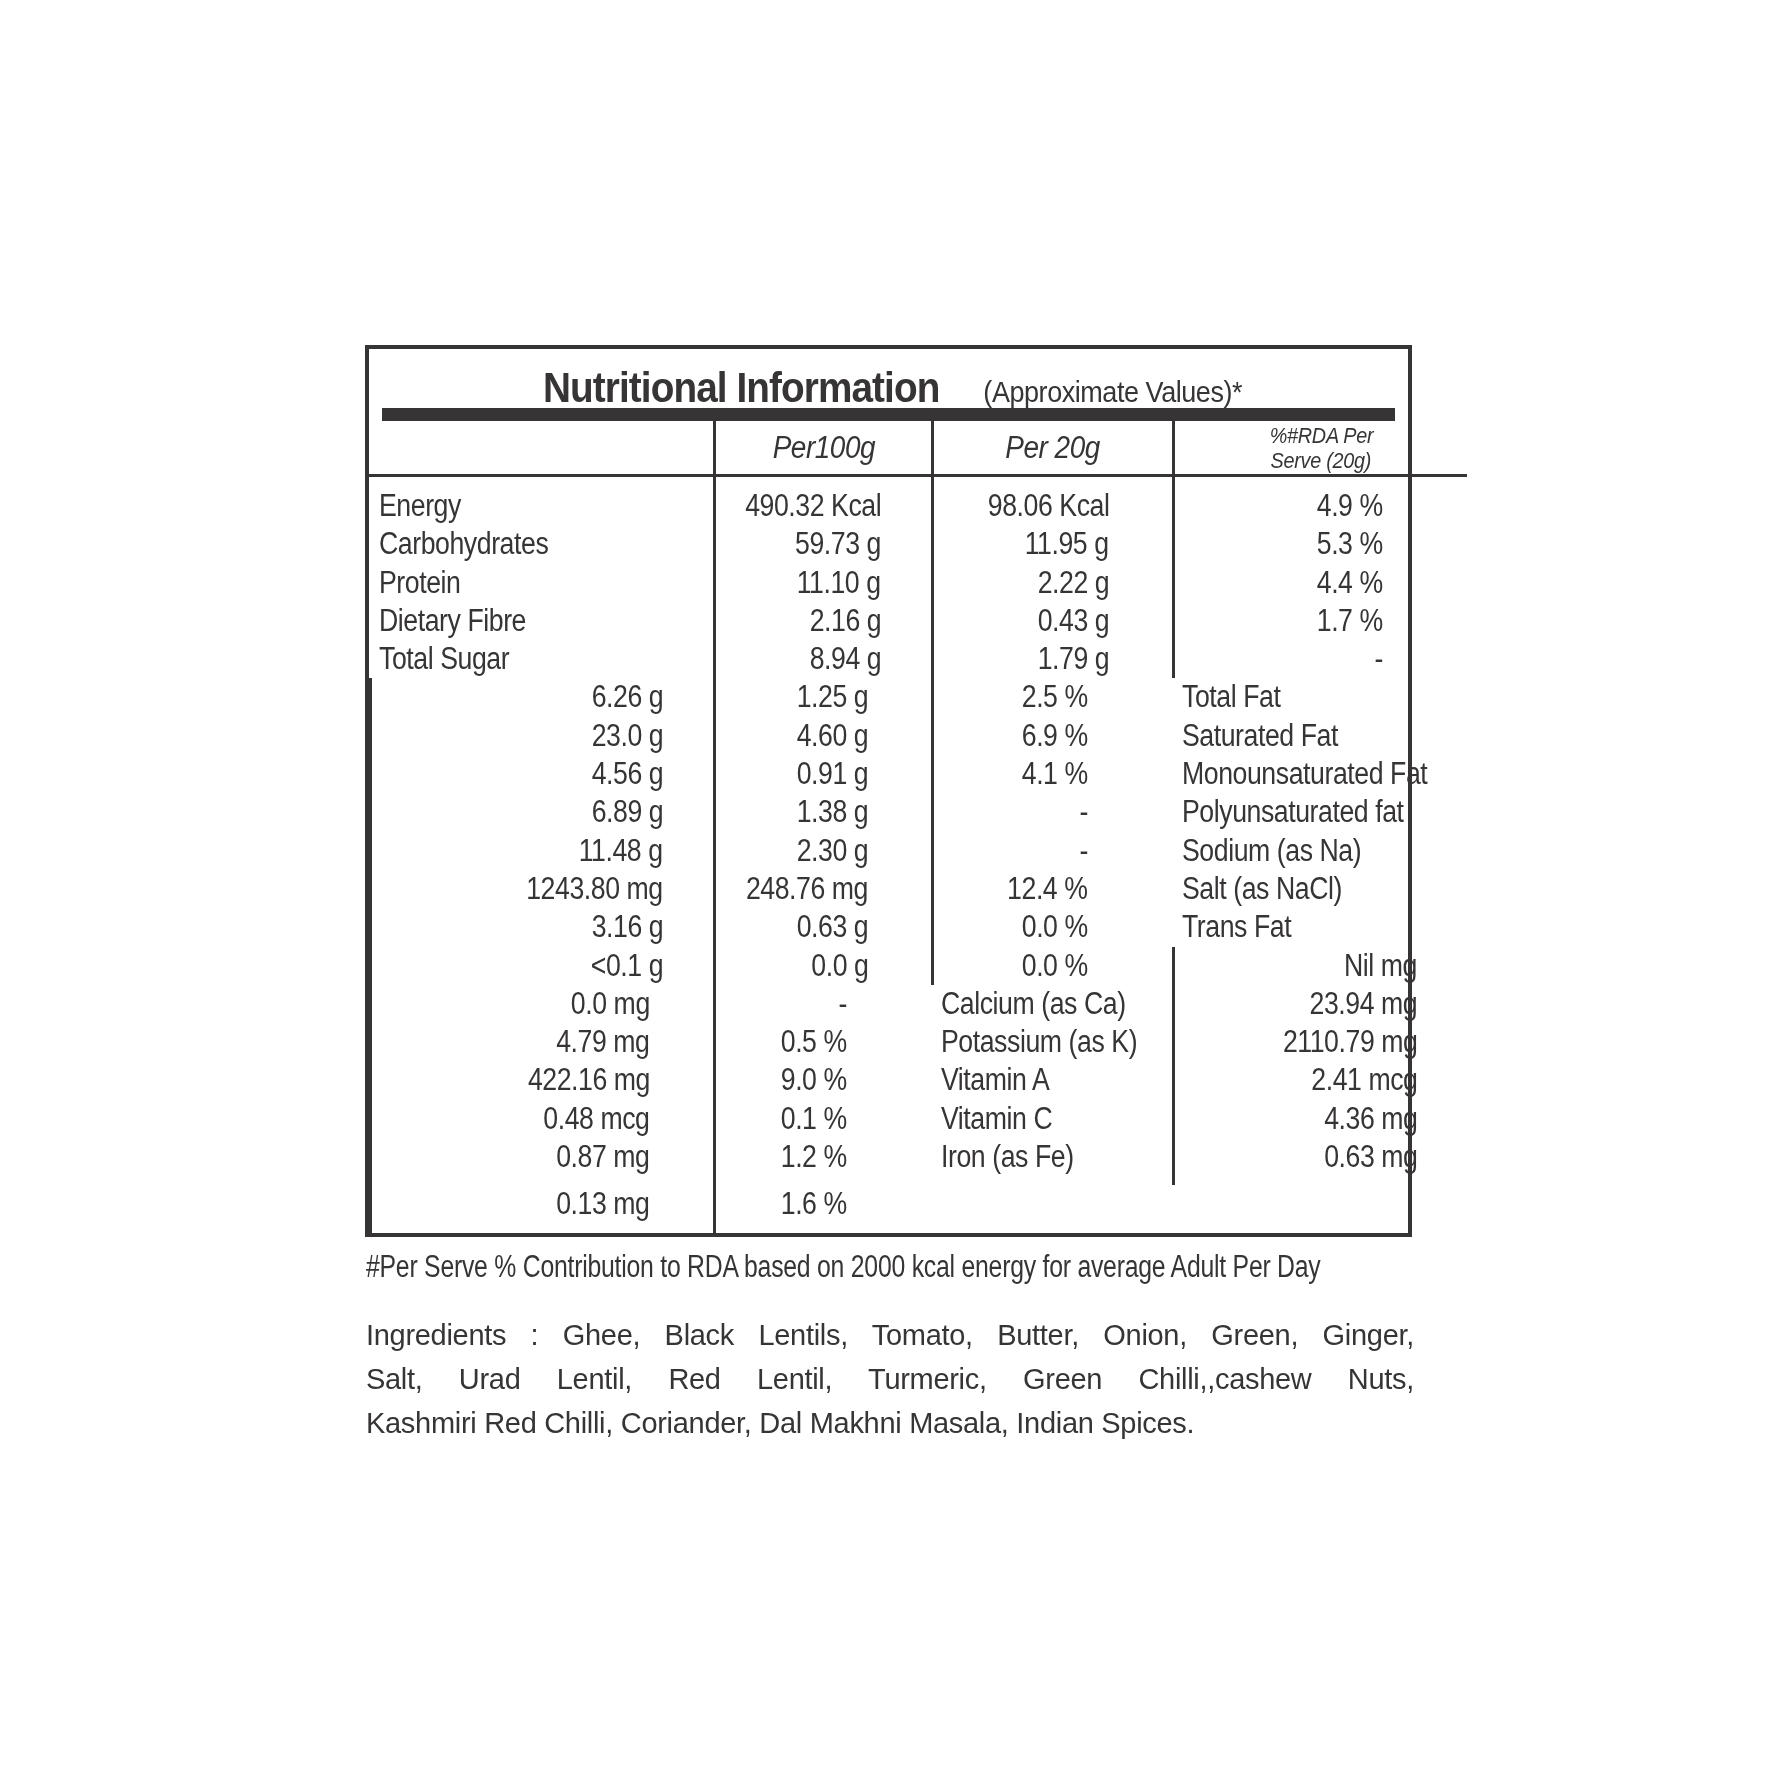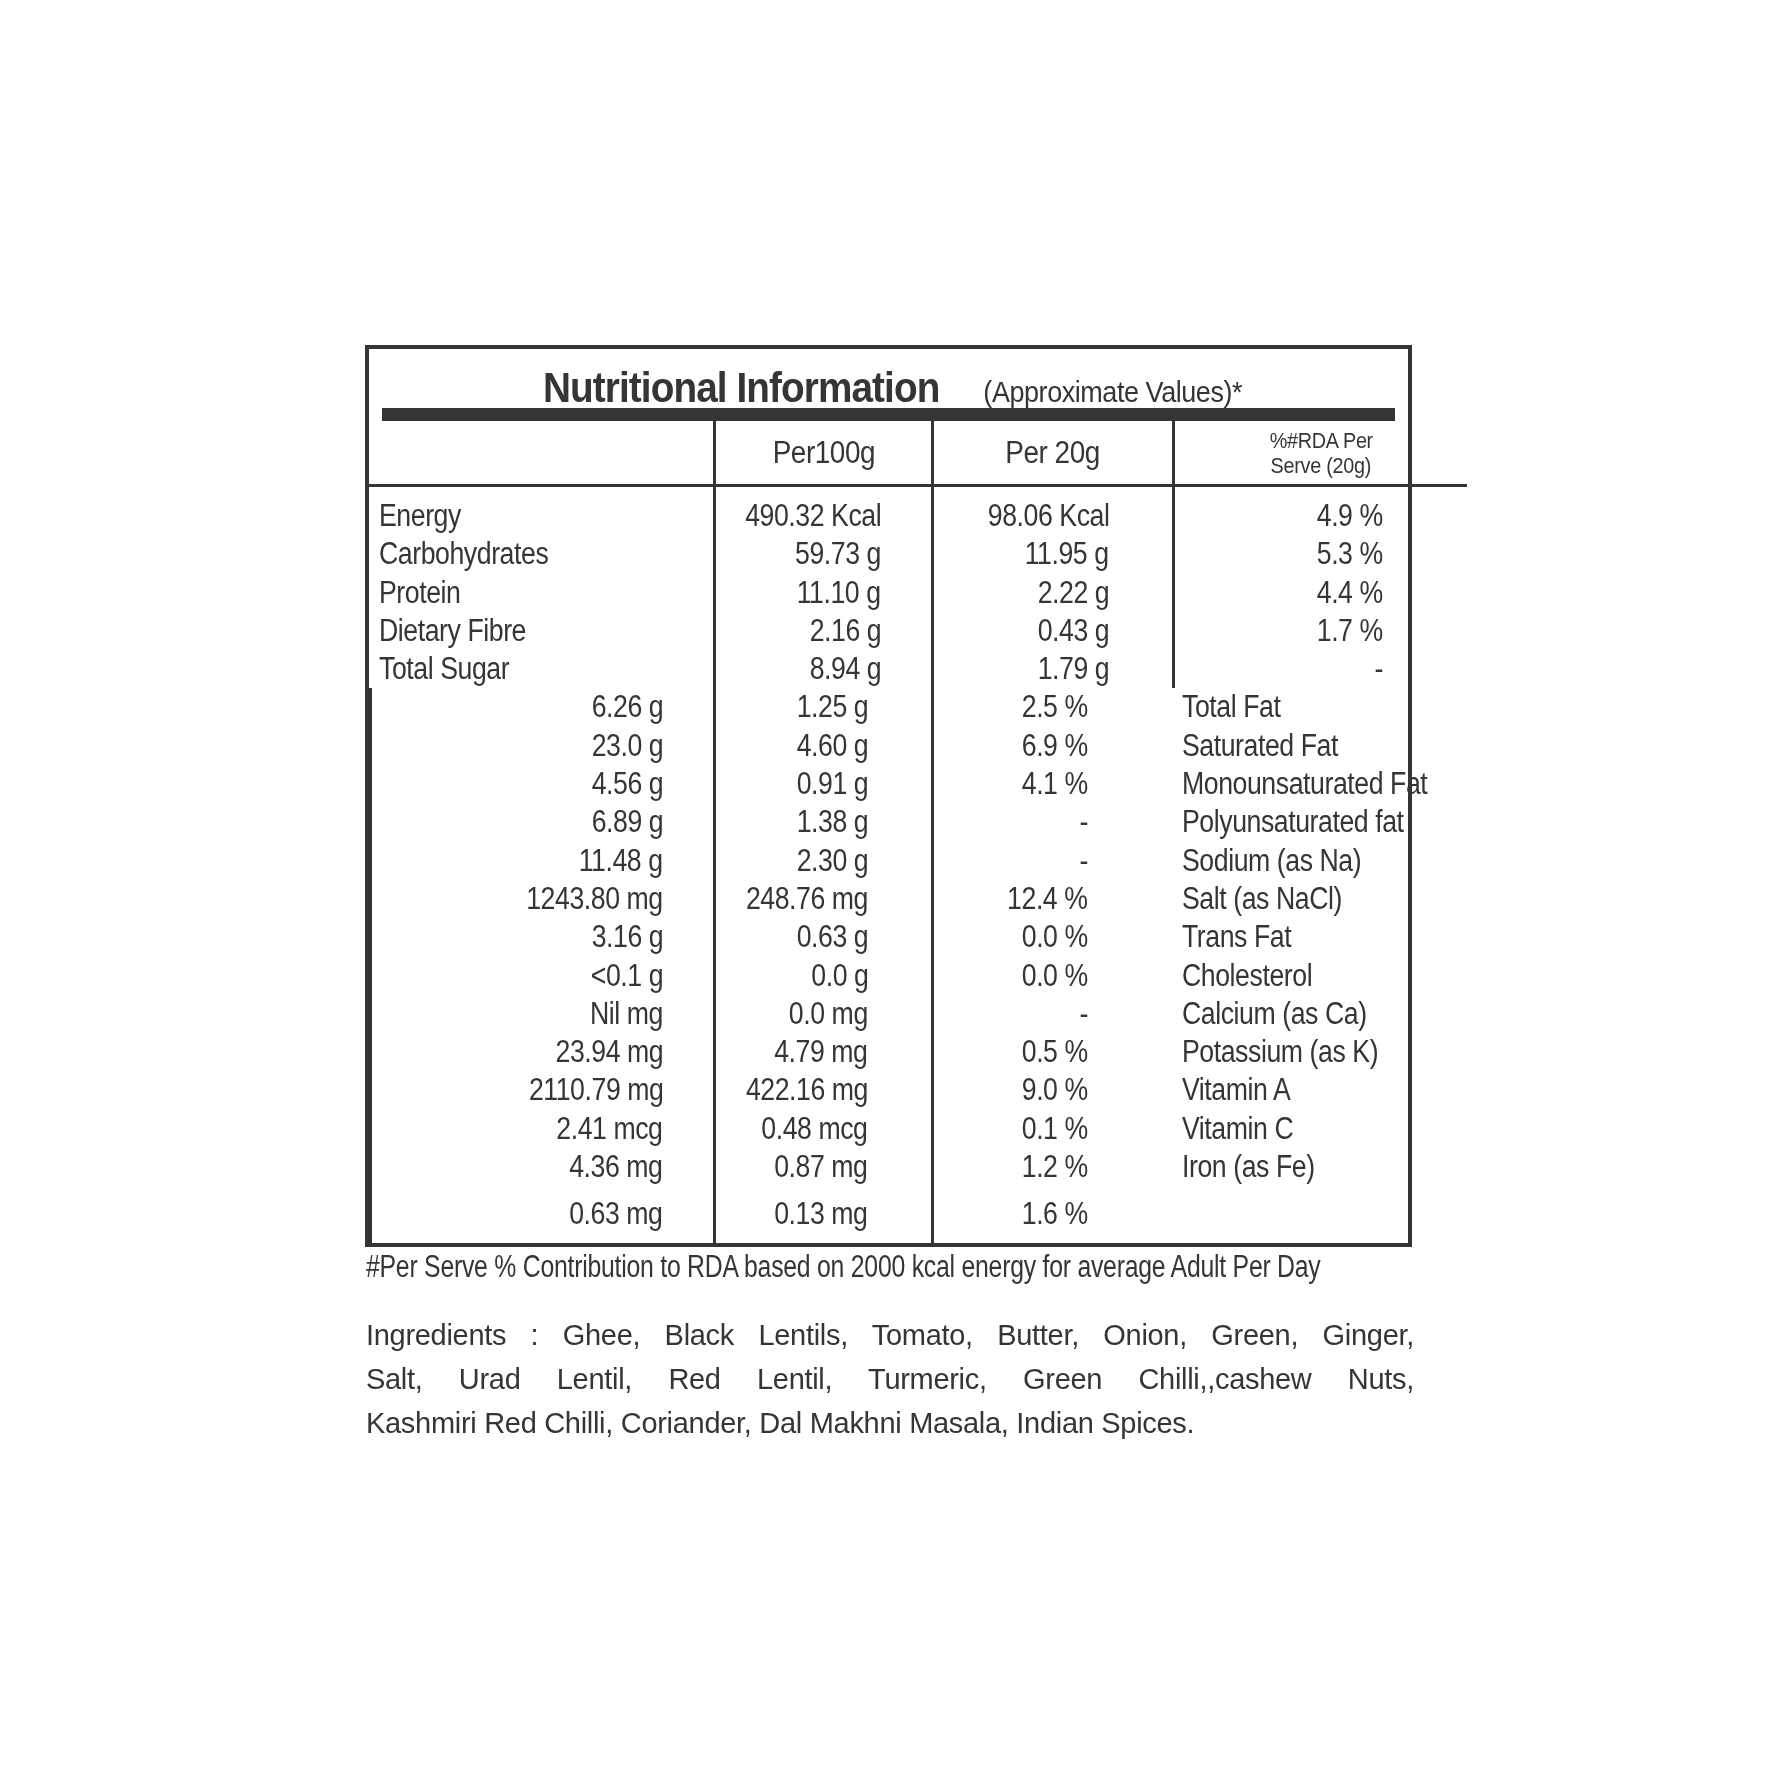--- a/index.html
+++ b/index.html
@@ -50,27 +50,28 @@
     height: 13px;
     background: #373435;
     margin: 0 13px;
   }
 
   .tgrid {
     display: grid;
     grid-template-columns: 344px 218px 241px 1fr;
   }
   .hcell {
-    height: 66px;
+    height: 56px;
     border-bottom: 3px solid #373435;
     display: flex;
     flex-direction: column;
     align-items: center;
     justify-content: center;
     text-align: center;
+    font-style: italic;
   }
   .col-b { border-left: 3px solid #373435; }
   .h-main { font-size: 31px; font-weight: 400; letter-spacing: -0.5px; }
   .h-small { font-size: 22px; line-height: 25px; font-weight: 400; letter-spacing: -0.3px; }
 
   .cell {
     font-size: 31px;
     line-height: 38.3px;
     letter-spacing: -0.5px;
     white-space: nowrap;
@@ -186,21 +187,20 @@
         <div class="cell v20 col-b"><span class="cx-r">248.76 mg</span></div>
         <div class="cell vrda col-b"><span class="cx-r">12.4 %</span></div>
         <div class="cell lab"><span class="cx">Salt (as NaCl)</span></div>
         <div class="cell v100 col-b"><span class="cx-r">3.16 g</span></div>
         <div class="cell v20 col-b"><span class="cx-r">0.63 g</span></div>
         <div class="cell vrda col-b"><span class="cx-r">0.0 %</span></div>
         <div class="cell lab"><span class="cx">Trans Fat</span></div>
         <div class="cell v100 col-b"><span class="cx-r">&lt;0.1 g</span></div>
         <div class="cell v20 col-b"><span class="cx-r">0.0 g</span></div>
         <div class="cell vrda col-b"><span class="cx-r">0.0 %</span></div>
-        <div class="cell lab"><span class="cx">Cholesterol</span></div>
         <div class="cell v100 col-b"><span class="cx-r">Nil mg</span></div>
         <div class="cell v20 col-b"><span class="cx-r">0.0 mg</span></div>
         <div class="cell vrda col-b"><span class="cx-r">-</span></div>
         <div class="cell lab"><span class="cx">Calcium (as Ca)</span></div>
         <div class="cell v100 col-b"><span class="cx-r">23.94 mg</span></div>
         <div class="cell v20 col-b"><span class="cx-r">4.79 mg</span></div>
         <div class="cell vrda col-b"><span class="cx-r">0.5 %</span></div>
         <div class="cell lab"><span class="cx">Potassium (as K)</span></div>
         <div class="cell v100 col-b"><span class="cx-r">2110.79 mg</span></div>
         <div class="cell v20 col-b"><span class="cx-r">422.16 mg</span></div>

